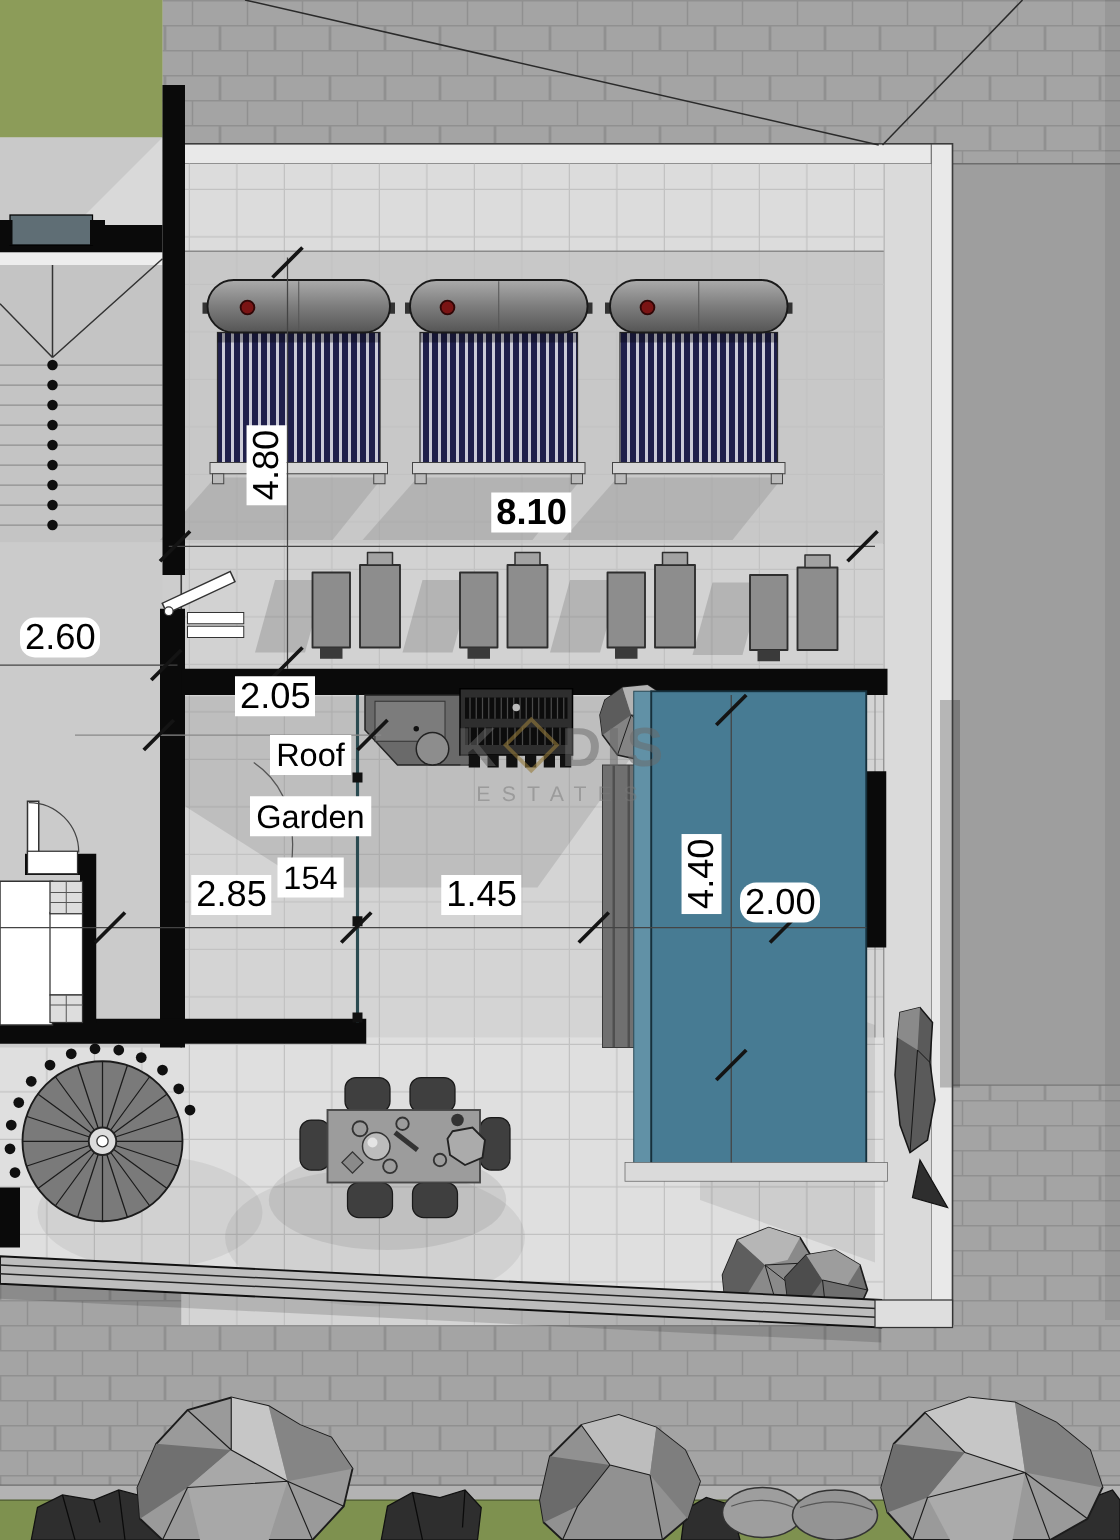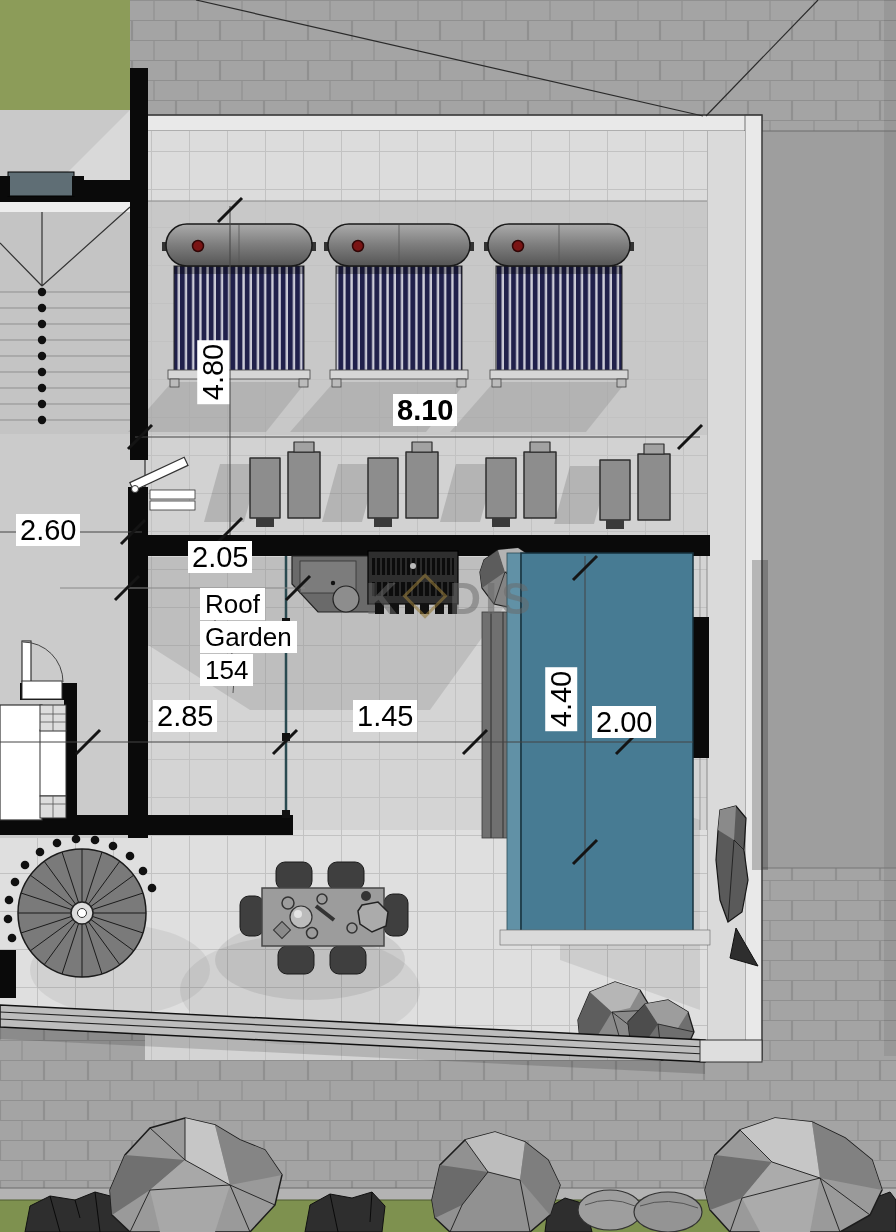--- a/index.html
+++ b/index.html
@@ -3,21 +3,21 @@
 <meta charset="utf-8">
 <style>
   html,body{margin:0;padding:0;background:#ffffff;}
   #plan{position:relative;width:896px;height:1232px;overflow:hidden;
         font-family:"Liberation Sans", sans-serif;background:#cdcdcd;}
   #plan svg{position:absolute;left:0;top:0;z-index:1;}
   .dim{position:absolute;z-index:4;background:#ffffff;color:#000;
        font-size:29px;line-height:32px;padding:0 4px;white-space:nowrap;}
   .dim.rot{transform:rotate(-90deg);transform-origin:center;}
   .roomlabel{position:absolute;z-index:4;display:flex;flex-direction:column;
-       align-items:flex-start;gap:1px;}
+       align-items:center;gap:17px;}
   .roomlabel span{background:#ffffff;color:#000;font-size:26px;line-height:30px;
        padding:1px 5px;display:inline-block;}
   .watermark{position:absolute;left:330px;top:576px;width:240px;z-index:3;
        text-align:center;pointer-events:none;}
   .wm-top{font-size:44px;font-weight:bold;color:rgba(105,105,105,0.52);
        letter-spacing:4px;line-height:46px;display:flex;align-items:center;justify-content:center;}
   .wm-diamond{display:inline-block;width:26px;height:26px;margin:0 8px 6px 8px;
        border:3px solid rgba(150,124,58,0.6);transform:rotate(45deg);}
   .wm-tag{font-size:17px;color:rgba(120,120,120,0.5);letter-spacing:9px;
        margin-top:4px;}
@@ -429,28 +429,29 @@
 </svg>
 
 <div class="roomlabel" style="left:200px;top:588px;">
   <span>Roof</span>
   <span>Garden</span>
   <span>154</span>
 </div>
 
 <div class="dim rot" style="left:181px;top:356px;">4.80</div>
 <div class="dim" style="left:393px;top:394px;font-weight:bold;">8.10</div>
-<div class="dim" style="left:16px;top:514px;">2.60</div>
+<div class="dim" style="left:16px;top:494px;border-radius:12px;">2.60</div>
 <div class="dim" style="left:188px;top:541px;">2.05</div>
 <div class="dim" style="left:153px;top:700px;">2.85</div>
 <div class="dim" style="left:353px;top:700px;">1.45</div>
 <div class="dim rot" style="left:529px;top:683px;">4.40</div>
-<div class="dim" style="left:592px;top:706px;">2.00</div>
+<div class="dim" style="left:592px;top:706px;border-radius:13px;">2.00</div>
 
 <div class="watermark">
   <div class="wm-top">
     <span>K</span>
     <span class="wm-diamond"></span>
     <span>DIS</span>
   </div>
+  <div class="wm-tag">ESTATES</div>
 </div>
 
 </div>
 
 </body></html>

